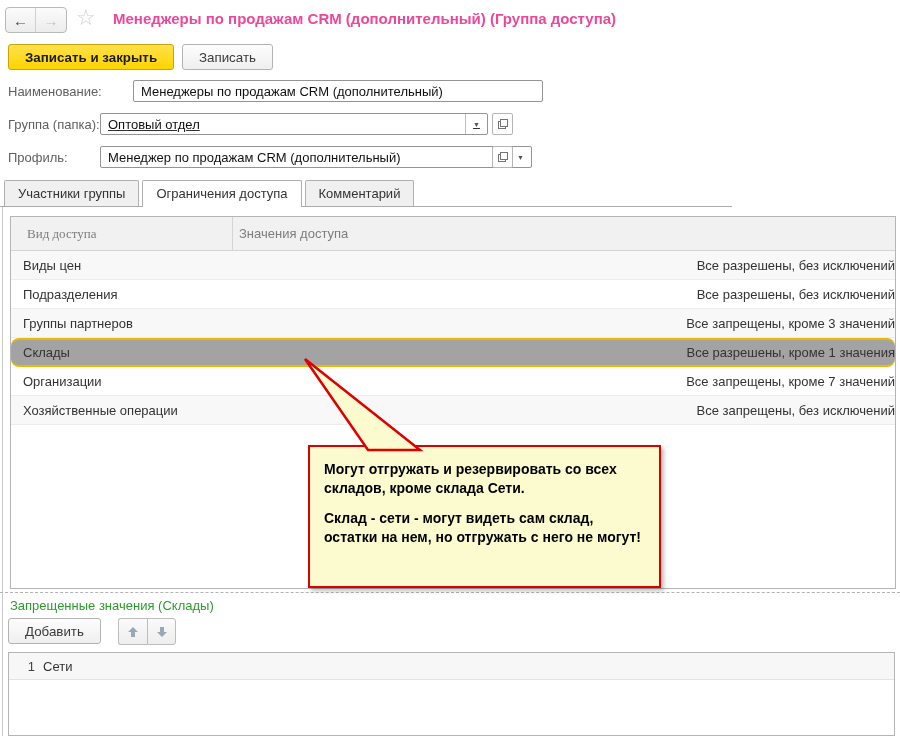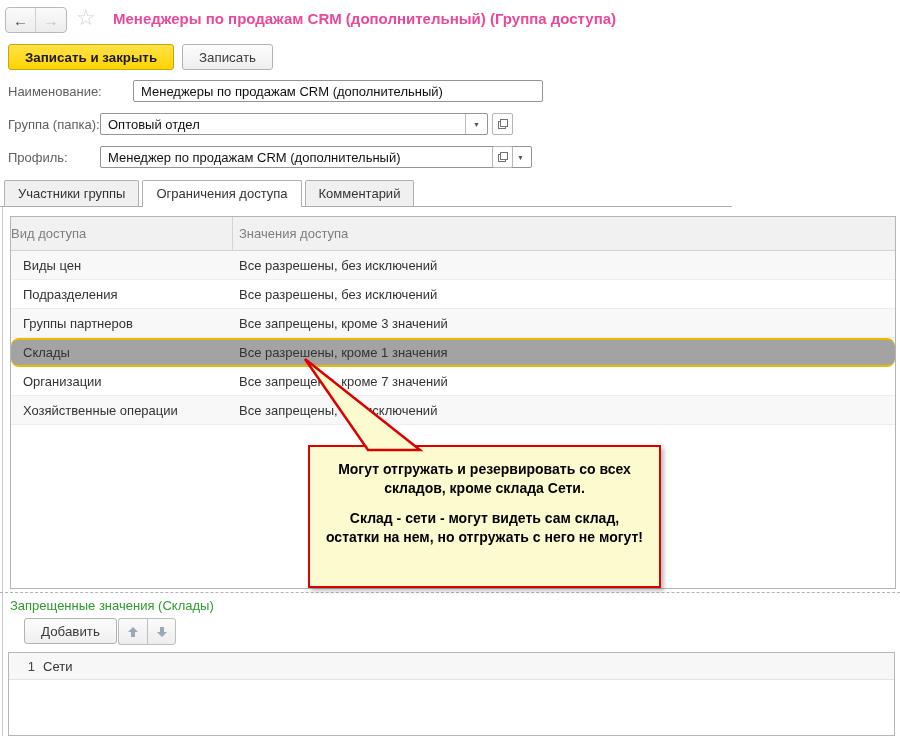--- a/index.html
+++ b/index.html
@@ -29,55 +29,55 @@
   .btn-save  { left:182px; top:44px; }
 
   
   .fld-label { color:#606060; white-space:nowrap; }
   .lbl-name { left:8px; top:84px; }
   .lbl-group { left:8px; top:117px; }
   .lbl-profile { left:8px; top:150px; }
   .fld { background:#fff; border:1px solid #949494; border-radius:2px; height:22px; display:flex; align-items:center; }
   .fld .val { padding:0 7px; color:#111; white-space:nowrap; overflow:hidden; flex:1; }
   .fld-name { left:100px; top:80px; width:410px;margin-left:33px; }
-  .fld-group { left:100px; top:113px; width:388px; }
+  .fld-group { left:100px; top:113px; width:388px;text-decoration:underline; }
   .fld-profile { left:100px; top:146px; width:432px; }
   .combo-arrow { width:22px; height:100%; border-left:1px solid #bdbdbd; display:flex; align-items:center; justify-content:center; font-size:7px; color:#555; }
   .open-btn { width:21px; height:22px; border:1px solid #b5b5b5; border-radius:2px; background:#fff; display:flex; align-items:center; justify-content:center; }
   .open-group { left:492px; top:113px; }
   .open-profile { left:492px; top:146px; }
 
   
   .tabstrip { left:0; top:180px; width:732px; height:27px; border-bottom:1px solid #ababab; display:flex; align-items:flex-end; padding-left:4px; }
   .tab { height:26px; line-height:25px; padding:0 13px; background:#f0f0f0; border:1px solid #b0b0b0; border-bottom:none; border-radius:2px 2px 0 0; margin-right:3px; color:#333; }
   .tab.active { background:#fff; height:27px; margin-bottom:-1px; line-height:26px; }
   .panel-left-edge { left:2px; top:207px; height:529px; width:0; border-left:1px solid #c9c9c9; }
 
   
   .access-table { left:10px; top:216px; width:886px; height:373px; border:1px solid #b5b5b5; background:#fff; }
   .athead { display:flex; height:34px; background:#f1f1f1; border-bottom:1px solid #d4d4d4; color:#7d7d7d; }
-  .athead .c1 { width:222px; border-right:1px solid #d4d4d4; padding-left:0; line-height:33px; }
+  .athead .c1 { width:222px; border-right:1px solid #d4d4d4; padding-left:16px; line-height:33px;font-family:Liberation Serif, serif; }
   .athead .c2 { flex:1; padding-left:6px; line-height:33px; }
   .arow { display:flex; height:29px; align-items:center; border-bottom:1px solid #ededed; color:#333; }
   .arow .c1 { width:222px; padding-left:12px; }
-  .arow .c2 { flex:1; padding-left:6px; }
+  .arow .c2 { flex:1; padding-left:6px;text-align:right; }
   .arow.odd { background:#f8f8f8; }
   .arow.hl { background:#a3a3a3; border-top:2px solid #eab902; border-bottom:2px solid #eab902;border-radius:8px; }
 
   
   .callout { left:308px; top:445px; width:353px; height:143px; background:#fcfbcf; border:2px solid #dd0000; box-shadow:3px 3px 4px rgba(0,0,0,0.25); padding:13px 14px; z-index:5; }
-  .callout p { font-size:14px; font-weight:bold; color:#000; line-height:19px; margin-bottom:11px;text-align:center; }
+  .callout p { font-size:14px; font-weight:bold; color:#000; line-height:19px; margin-bottom:11px; }
   .callout-arrow { left:270px; top:352px; z-index:6; pointer-events:none; }
 
   
   .splitter { left:0; top:592px; width:900px; border-top:1px dashed #b3b3b3; }
 
   
   .section-title { left:10px; top:598px; color:#2e9b2e; }
-  .btn-add { left:8px; top:618px;margin-left:16px; }
+  .btn-add { left:8px; top:618px; }
   .updown { left:118px; top:618px; display:flex; }
   .ud-btn { width:29px; height:27px; background:linear-gradient(#fafafa,#eeeeee); border:1px solid #bdbdbd; display:flex; align-items:center; justify-content:center; }
   .ud-btn.up { border-radius:3px 0 0 3px; border-right:none; }
   .ud-btn.down { border-radius:0 3px 3px 0; }
 
   .restricted-table { left:8px; top:652px; width:887px; height:84px; border:1px solid #b5b5b5; background:#fff; }
   .rrow { display:flex; height:27px; align-items:center; background:#f7f7f7; border-bottom:1px solid #e3e3e3; color:#333; }
   .rrow .num { width:26px; text-align:right; color:#444; }
   .rrow .val { margin-left:8px; }
 </style>

